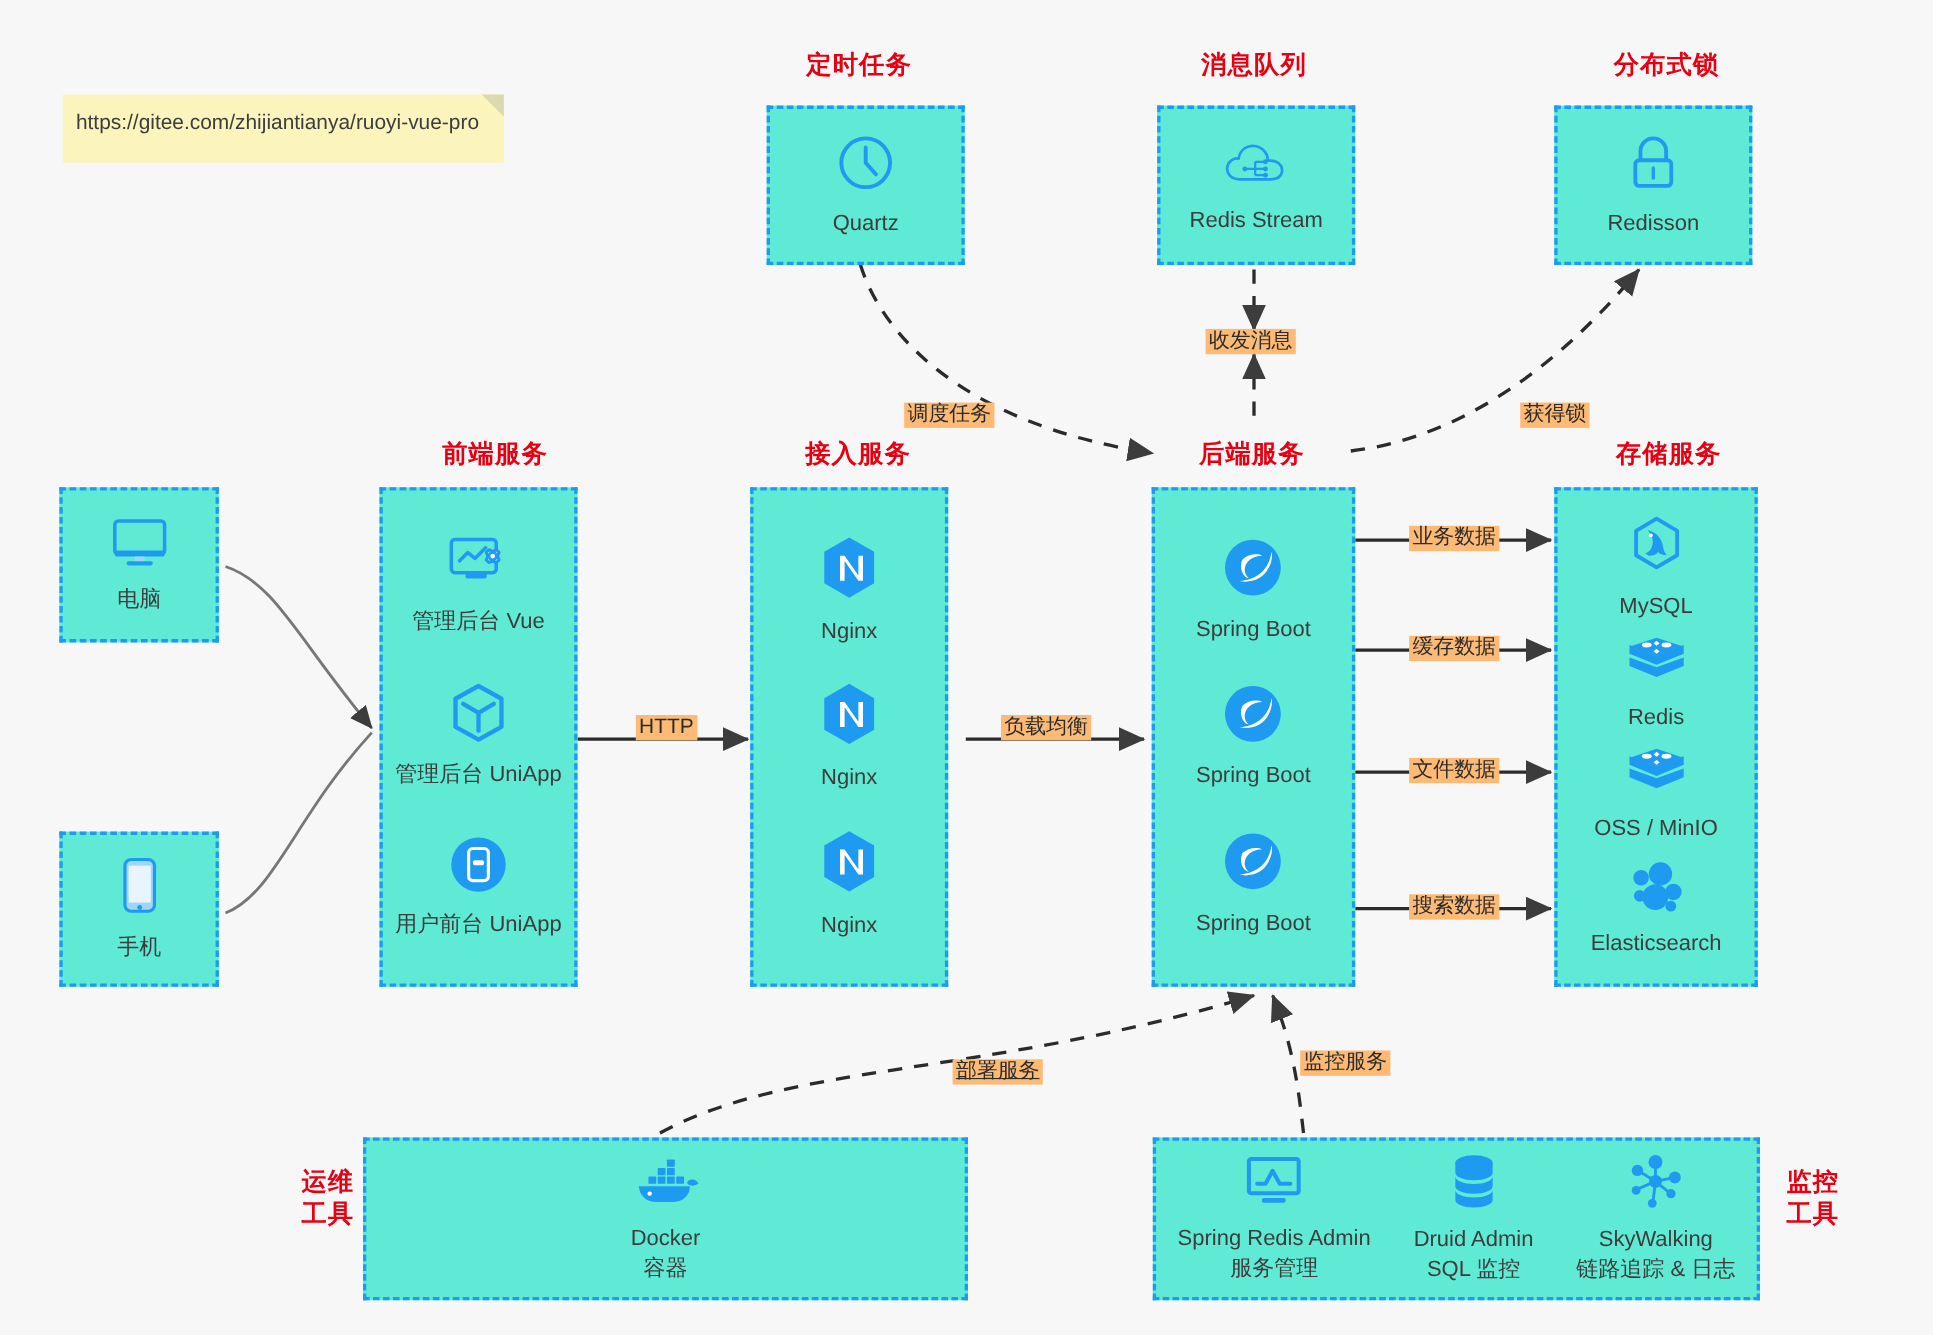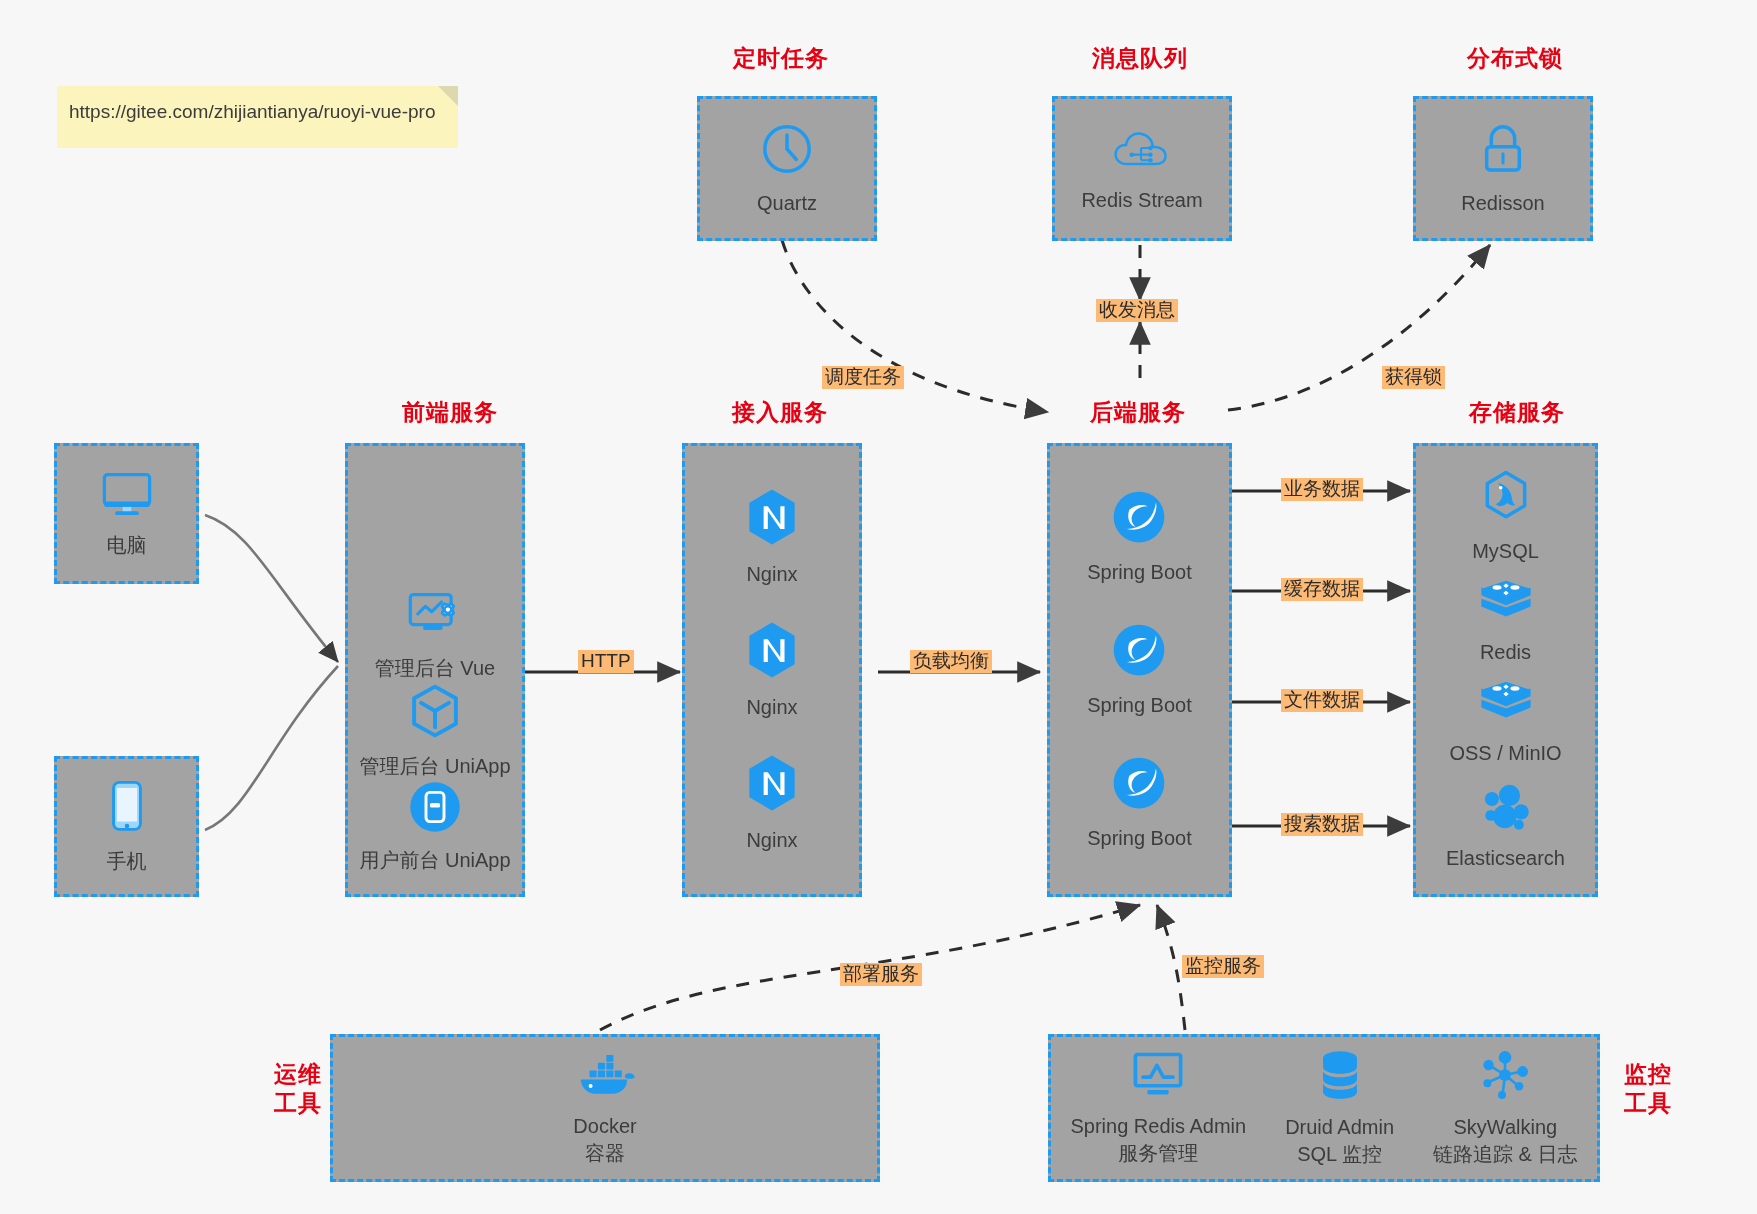--- a/index.html
+++ b/index.html
@@ -11,21 +11,21 @@
   }
   #stage { position: relative; width: 1757px; height: 1214px; }
 
   
   #wires { position:absolute; left:0; top:0; width:1757px; height:1214px; pointer-events:none; }
 
   
   .group-box {
     position: absolute;
     border: 3px dashed #1e9bf0;
-    background: #a3a3a3;
+    background: #5eead4;
     display: flex;
     flex-direction: column;
     align-items: center;
     justify-content: space-around;
   }
   .group-box.row { flex-direction: row; justify-content: space-around; align-items: center; }
 
   
   .caption {
     position: absolute;
@@ -200,21 +200,21 @@
         <svg width="40" height="56" viewBox="0 0 34 50">
           <rect x="5" y="3" width="24" height="42" rx="5" fill="#9fd6f7" stroke="#1e9bf0" stroke-width="2.6"></rect>
           <rect x="8" y="8" width="18" height="30" fill="#e8f5fe"></rect>
           <circle cx="17" cy="42" r="2" fill="#1e9bf0"></circle>
         </svg>
       </span>
       <span class="lbl">手机</span>
     </div>
   </div>
 
-  <div class="group-box" style="left:345px; top:443px; width:180px; height:454px; padding:20px 0;justify-content:flex-end;">
+  <div class="group-box" style="left:345px; top:443px; width:180px; height:454px; padding:20px 0;">
     <div class="node">
       <span class="ico">
         <svg width="58" height="52" viewBox="0 0 54 48">
           <rect x="4" y="4" width="38" height="28" rx="3" fill="none" stroke="#1e9bf0" stroke-width="3"></rect>
           <path d="M11 22 L18 15 L24 20 L33 11" fill="none" stroke="#1e9bf0" stroke-width="3" stroke-linecap="round" stroke-linejoin="round"></path>
           <rect x="16" y="33" width="18" height="4" rx="1.5" fill="#1e9bf0"></rect>
           <path d="M39 14 l3.2 -1.4 2.2 2.2 -1.4 3.2 1.4 3.2 -2.2 2.2 -3.2 -1.4 -3.2 1.4 -2.2 -2.2 1.4 -3.2 -1.4 -3.2 2.2 -2.2z" fill="#fff" stroke="#1e9bf0" stroke-width="2.6" stroke-linejoin="round"></path>
           <circle cx="39" cy="18" r="3.2" fill="none" stroke="#1e9bf0" stroke-width="2.4"></circle>
         </svg>
       </span>
@@ -361,21 +361,21 @@
           <circle cx="22" cy="31" r="10" fill="#1e9bf0"></circle>
           <circle cx="36" cy="27" r="6.4" fill="#1e9bf0"></circle>
           <circle cx="10" cy="30" r="4.6" fill="#1e9bf0"></circle>
           <circle cx="34" cy="38" r="4.2" fill="#1e9bf0"></circle>
         </svg>
       </span>
       <span class="lbl">Elasticsearch</span>
     </div>
   </div>
 
-  <div class="edge-label" style="left:840px; top:963px;">部署服务</div>
+  <div class="edge-label" style="left:866px; top:963px;text-decoration:underline;">部署服务</div>
   <div class="edge-label" style="left:1182px; top:955px;">监控服务</div>
 
   <div class="caption" style="left:263px; top:1060px; width:70px;">
     <div>运维</div>
     <div>工具</div>
   </div>
 
   <div class="group-box row" style="left:330px; top:1034px; width:550px; height:148px;">
     <div class="node">
       <span class="ico">

